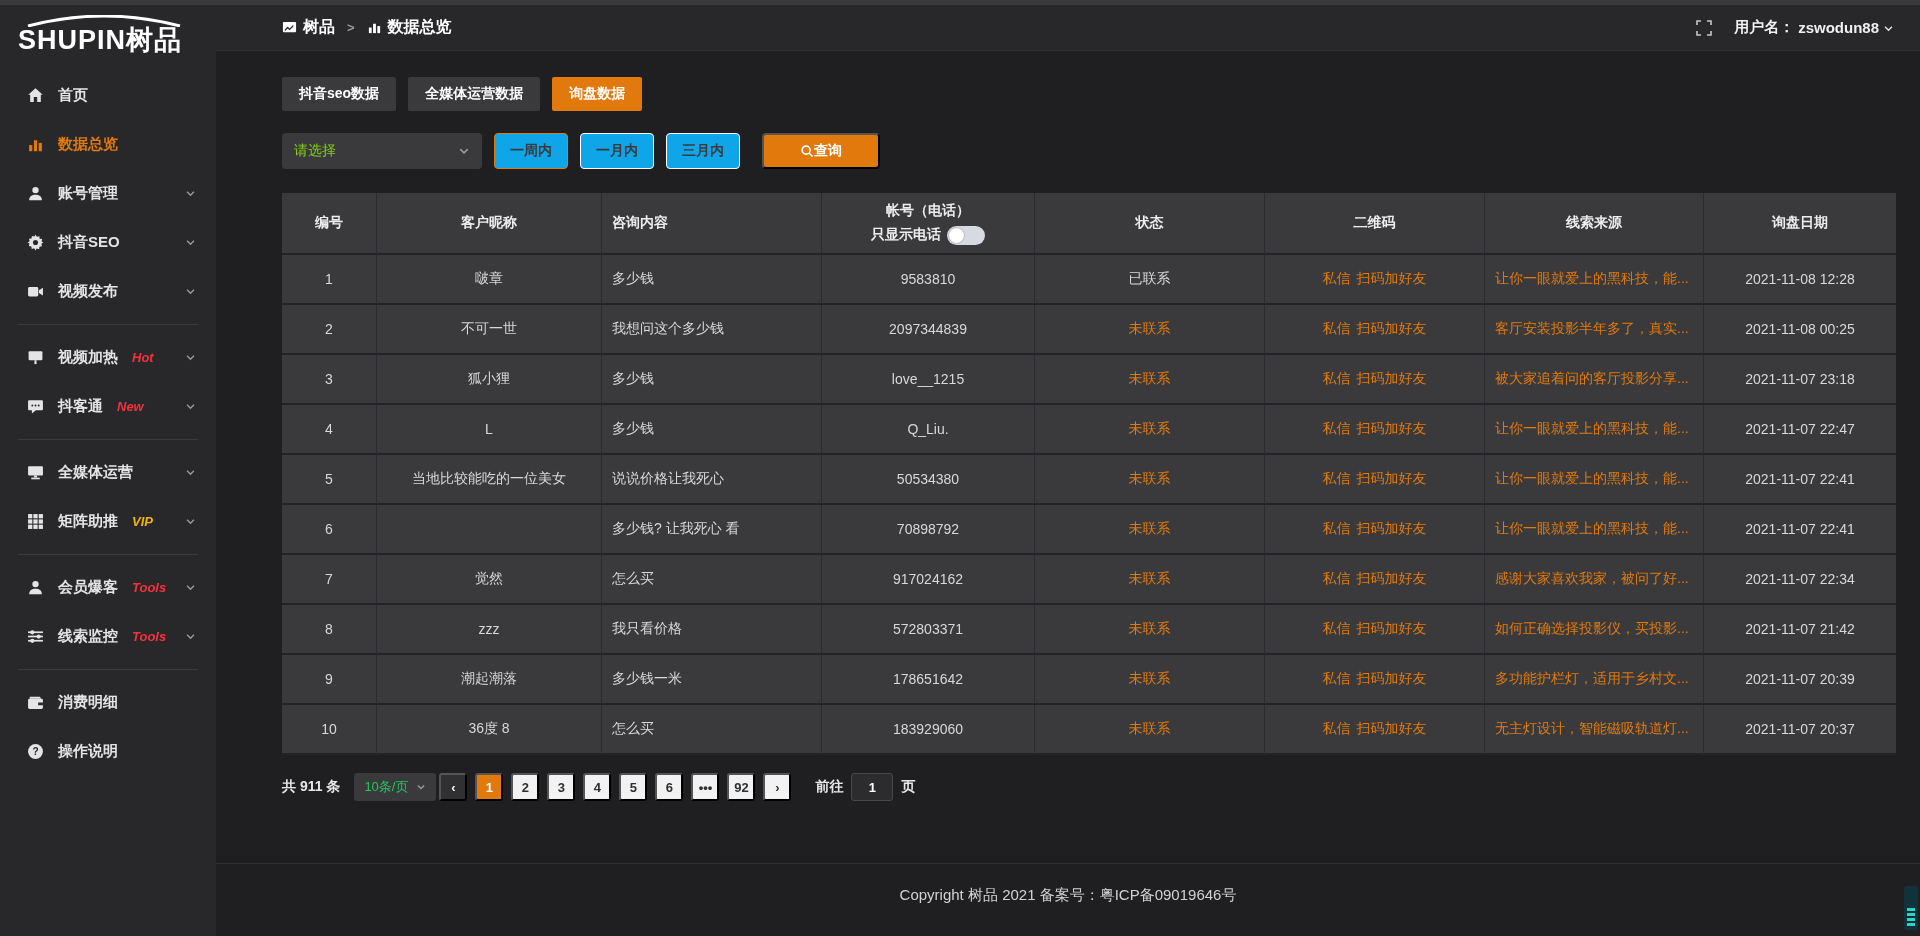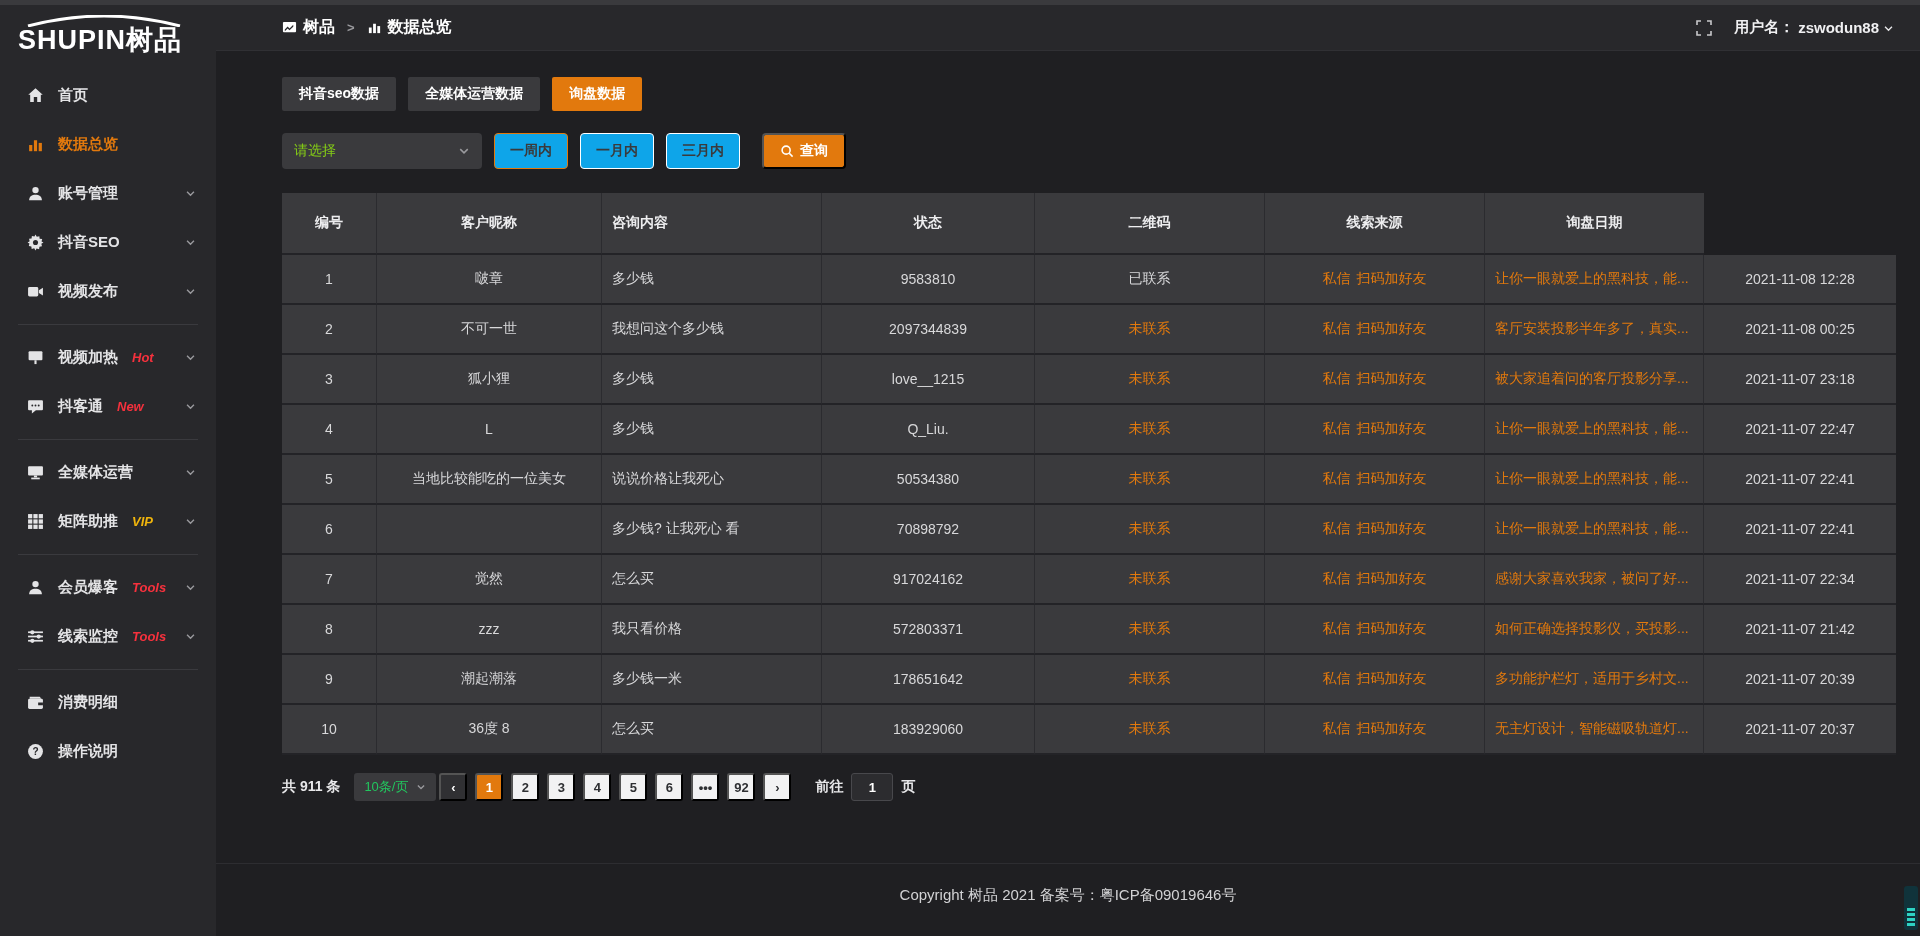--- a/index.html
+++ b/index.html
@@ -44,22 +44,22 @@
     color:#fff; font-size:14px; font-weight:700; border-radius:2px; margin-right:12px; cursor:pointer; }
   .tab.active { background:#E2790D; }
 
   .filter-row { display:flex; align-items:center; margin-top:22px; }
   .select { width:200px; height:36px; background:#3A3A3D; border-radius:4px; display:flex; align-items:center;
     justify-content:space-between; padding:0 12px; color:#84cc16; font-size:14px; cursor:pointer; }
   .range-btn { height:36px; min-width:72px; padding:0 15px; margin-left:12px; background:#0ea5e9; border:1px solid #fff;
     border-radius:4px; color:#3A3A3C; font-size:14px; font-weight:700; display:inline-flex; align-items:center;
     justify-content:center; cursor:pointer; }
   .range-btn.active { border-color:#E2790D; }
-  .search-btn { height:36px; padding:0 16px; margin-left:22px; background:#E2790D; border-radius:4px; color:#fff;
-    font-size:14px; font-weight:700; display:inline-flex; align-items:center; gap:6px; cursor:pointer; }
+  .search-btn { height:36px; padding:0 36px; margin-left:22px; background:#E2790D; border-radius:4px; color:#fff;
+    font-size:14px; font-weight:700; display:inline-flex; align-items:center; cursor:pointer; }
 
   
   .table { margin-top:24px; }
   .trow { display:grid; grid-template-columns:95px 225px 220px 213px 230px 220px 219px minmax(0,1fr); }
   .tcell { background:#3A3A3D; border-right:1px solid #2B2B2F; border-bottom:2px solid #232327;
     display:flex; align-items:center; justify-content:center; font-size:14px; color:#D8D8DA;
     padding:0 10px; min-height:50px; white-space:nowrap; overflow:hidden; }
   .trow .tcell:last-child { border-right:none; }
   .thead .tcell { color:#EDEDEF; font-weight:700; min-height:62px; }
   .tcell.left { justify-content:flex-start; }
@@ -344,20 +344,31 @@
             </svg>
           <span>查询</span>
         </button>
       </div>
 
       <div class="table" id="table">
           <div class="trow thead">
             <div class="tcell">编号</div>
             <div class="tcell">客户昵称</div>
             <div class="tcell left">咨询内容</div>
+            <div class="tcell">
+              <div class="hdr-stack">
+                <div>帐号（电话）</div>
+                <div class="hdr-sub">
+                  <span>只显示电话</span>
+                  <span class="switch">
+                    <span class="knob"></span>
+                  </span>
+                </div>
+              </div>
+            </div>
             <div class="tcell">状态</div>
             <div class="tcell">二维码</div>
             <div class="tcell">线索来源</div>
             <div class="tcell">询盘日期</div>
           </div>
           <div class="trow">
             <div class="tcell">1</div>
             <div class="tcell">啵章</div>
             <div class="tcell left">多少钱</div>
             <div class="tcell">9583810</div>

